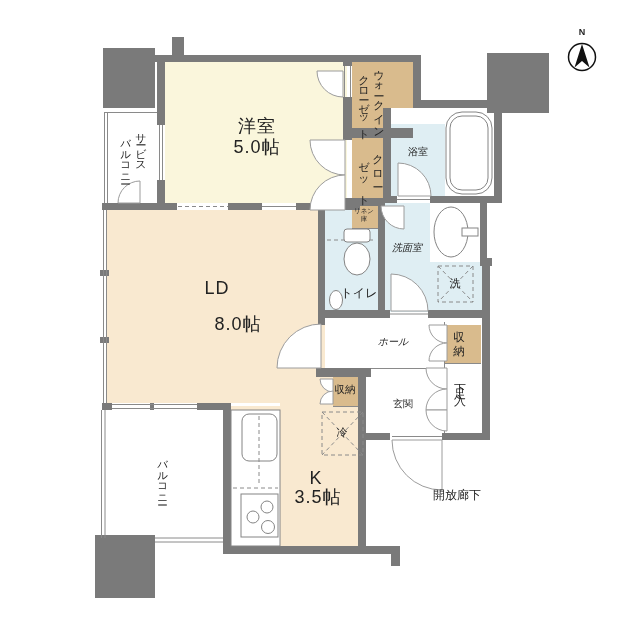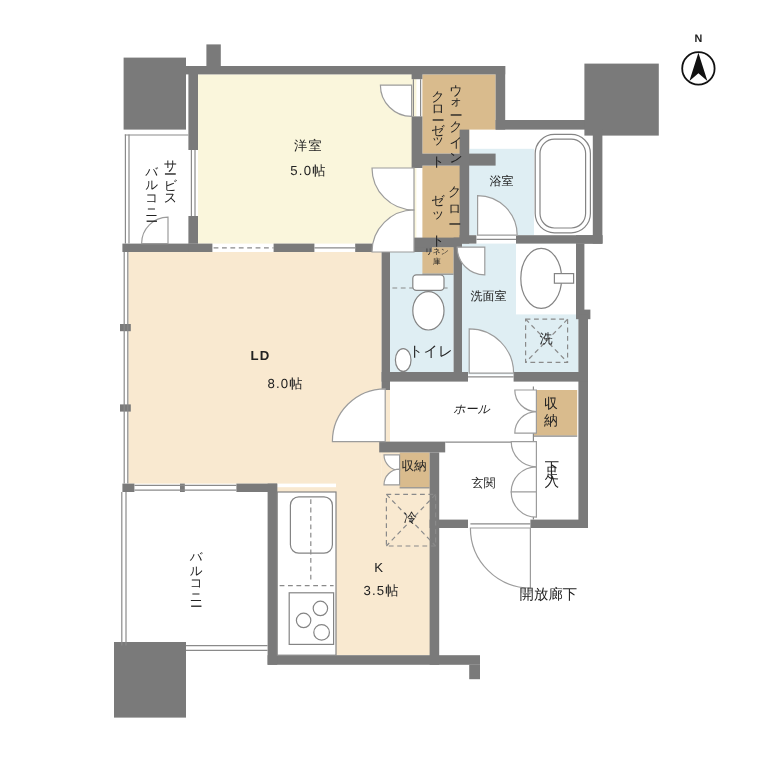--- a/index.html
+++ b/index.html
@@ -13,21 +13,21 @@
   .blue{fill:var(--wet_blue);}
   .whitef{fill:#ffffff;}
   .thin{stroke:var(--line);stroke-width:1;fill:none;}
   .dash{stroke:var(--line);stroke-width:1;fill:none;stroke-dasharray:4 3;}
   .fix{fill:#ffffff;stroke:#848484;stroke-width:1;}
   .door{fill:#ffffff;stroke:#9c9c9c;stroke-width:1;}
   .lbl{position:absolute;transform:translateX(-50%);color:var(--text);white-space:nowrap;
        line-height:1.05;font-size:13px;}
   .vlbl{position:absolute;writing-mode:vertical-rl;text-orientation:mixed;color:var(--text);
         white-space:nowrap;font-size:11px;}
-  .big{font-size:11px;letter-spacing:1px;}
+  .big{font-size:18px;letter-spacing:1px;}
   .mid{font-size:10px;}
   .sm{font-size:11px;}
   .tiny{font-size:6.5px;line-height:1.2;}
 </style>
 </head>
 <body>
 
 <div id="plan">
 <svg width="640" height="640" viewBox="0 0 640 640">
 
@@ -179,38 +179,38 @@
   </g>
 
   <g>
     <circle cx="582" cy="57" r="13.5" fill="#ffffff" stroke="#111111" stroke-width="1.5"></circle>
     <polygon points="582,44 589.5,67.5 582,61 574.5,67.5" fill="#111111"></polygon>
   </g>
 </svg>
 
   <div class="lbl big" style="left:257px;top:117px;">洋室</div>
   <div class="lbl big" style="left:257px;top:138px;text-align:right;">5.0帖</div>
-  <div class="lbl big" style="left:217px;top:292px;font-weight:bold;">LD</div>
+  <div class="lbl big" style="left:217px;top:279px;">LD</div>
   <div class="lbl big" style="left:217px;top:315px;margin-left:21px;">8.0帖</div>
   <div class="lbl big" style="left:316px;top:469px;">K</div>
   <div class="lbl big" style="left:318px;top:488px;">3.5帖</div>
 
   <div class="vlbl" style="left:371px;top:62px;letter-spacing:1.5px;">ウォークイン</div>
   <div class="vlbl" style="left:356px;top:67px;letter-spacing:1px;">クローゼット</div>
   <div class="vlbl" style="left:370px;top:146px;letter-spacing:5px;">クロー</div>
   <div class="vlbl" style="left:356px;top:153px;letter-spacing:5px;">ゼット</div>
   <div class="vlbl" style="left:133px;top:126px;letter-spacing:1px;">サービス</div>
   <div class="vlbl" style="left:119px;top:131px;font-size:10.5px;">バルコニー</div>
   <div class="vlbl" style="left:156px;top:452px;font-size:10.5px;">バルコニー</div>
   <div class="vlbl" style="left:451px;top:374px;font-size:12px;letter-spacing:5px;">下足入</div>
 
   <div class="lbl tiny" style="left:364px;top:207px;">リネン</div>
   <div class="lbl tiny" style="left:364px;top:215px;">庫</div>
   <div class="lbl mid" style="left:418px;top:147px;">浴室</div>
-  <div class="lbl mid" style="left:407px;top:243px;">洗面室</div>
+  <div class="lbl mid" style="left:407px;top:243px;font-style:italic;">洗面室</div>
   <div class="lbl sm" style="left:455px;top:278px;">洗</div>
   <div class="lbl" style="left:359px;top:287px;font-size:12px;">トイレ</div>
   <div class="lbl mid" style="left:393px;top:337px;font-style:italic;">ホール</div>
   <div class="lbl" style="left:459px;top:331px;font-size:11.5px;">収</div>
   <div class="lbl" style="left:459px;top:345px;font-size:11.5px;">納</div>
   <div class="lbl mid" style="left:403px;top:399px;text-align:right;">玄関</div>
   <div class="lbl" style="left:345px;top:385px;font-size:10.5px;font-family:Liberation Mono, monospace;">収納</div>
   <div class="lbl sm" style="left:342px;top:427px;">冷</div>
   <div class="lbl" style="left:445px;top:489px;font-size:12px;padding-left:24px;">開放廊下</div>
   <div class="lbl" style="left:582px;top:28px;font-size:9px;font-weight:bold;">N</div>

